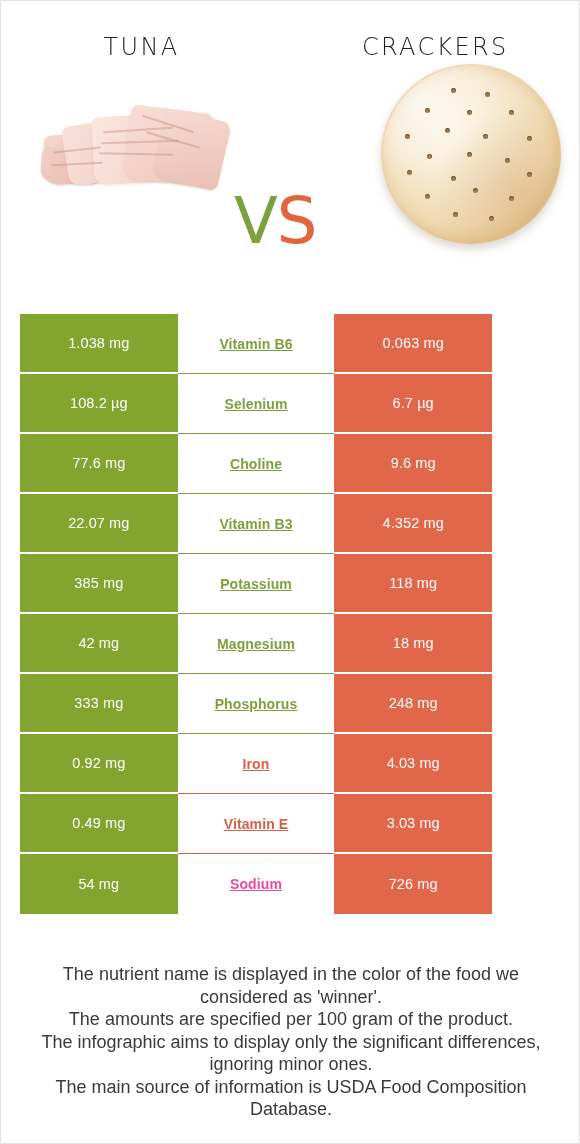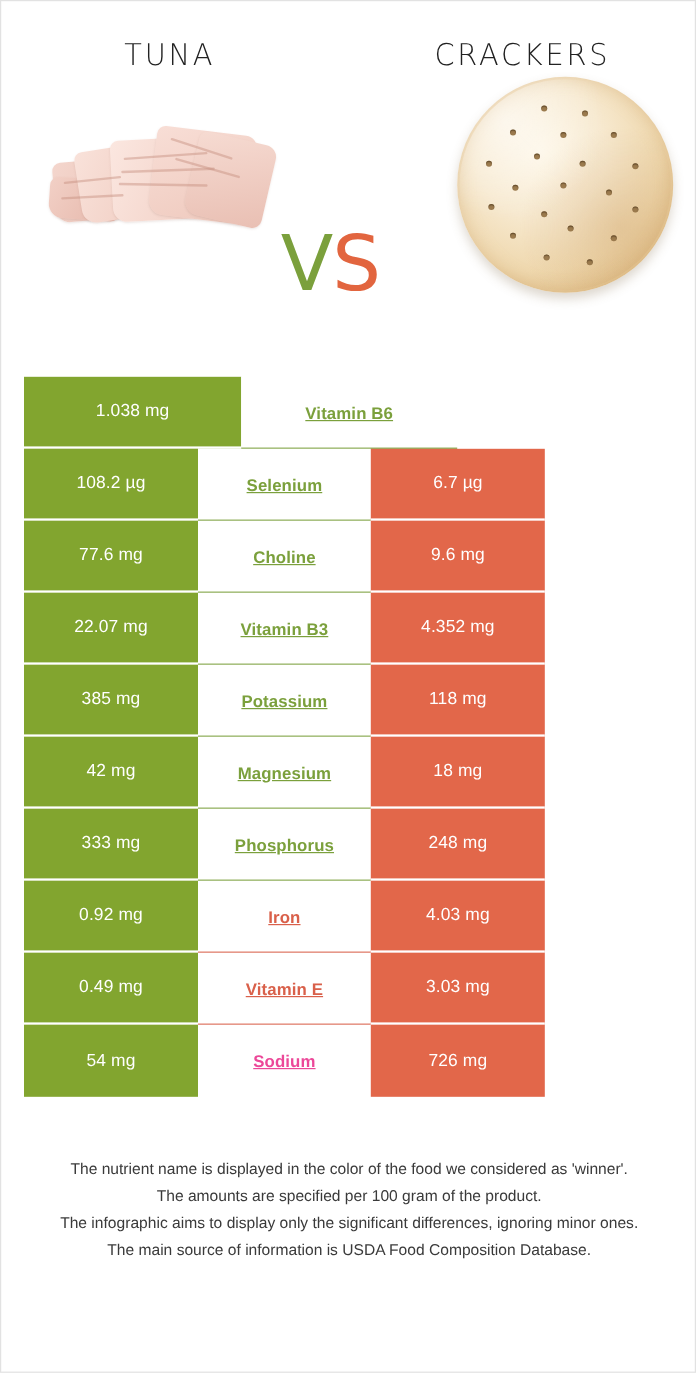--- a/index.html
+++ b/index.html
@@ -133,21 +133,21 @@
     border-radius: 50%;
     background: #9c7b4e;
     box-shadow: inset 0 1px 1px rgba(80,58,32,0.7);
   }
 
   
   .table {
     position: absolute;
     left: 19px;
     top: 313px;
-    width: 434px;
+    width: 472px;
   }
   .row {
     display: flex;
     height: 60px;
     width: 100%;
   }
   .cell {
     display: flex;
     align-items: center;
     justify-content: center;
@@ -185,21 +185,21 @@
   .row:last-child .cell-left,
   .row:last-child .cell-right { border-bottom: none; }
 
   
   .footer {
     position: absolute;
     left: 0;
     top: 962px;
     width: 580px;
     text-align: center;
-    font-size: 13px;
+    font-size: 18px;
     line-height: 22.5px;
     color: #3a3a3a;
     padding: 0 24px;
     box-sizing: border-box;
   }
   .footer div { white-space: normal; }
 </style>
 </head>
 <body>
 
@@ -258,20 +258,21 @@
     <div class="hole" style="left:108px;top:152px;"></div>
   </div>
 </div>
 
 <div class="table" id="nutrient-table">
     <div class="row">
       <div class="cell cell-left">1.038 mg</div>
       <div class="cell cell-mid">
         <div class="mid-inner" style="color: rgb(123, 160, 60); border-bottom: 1px solid rgb(123, 160, 60);">Vitamin B6</div>
       </div>
+      <div class="cell cell-right">0.063 mg</div>
     </div>
     <div class="row">
       <div class="cell cell-left">108.2 µg</div>
       <div class="cell cell-mid">
         <div class="mid-inner" style="color: rgb(123, 160, 60); border-bottom: 1px solid rgb(123, 160, 60);">Selenium</div>
       </div>
       <div class="cell cell-right">6.7 µg</div>
     </div>
     <div class="row">
       <div class="cell cell-left">77.6 mg</div>

